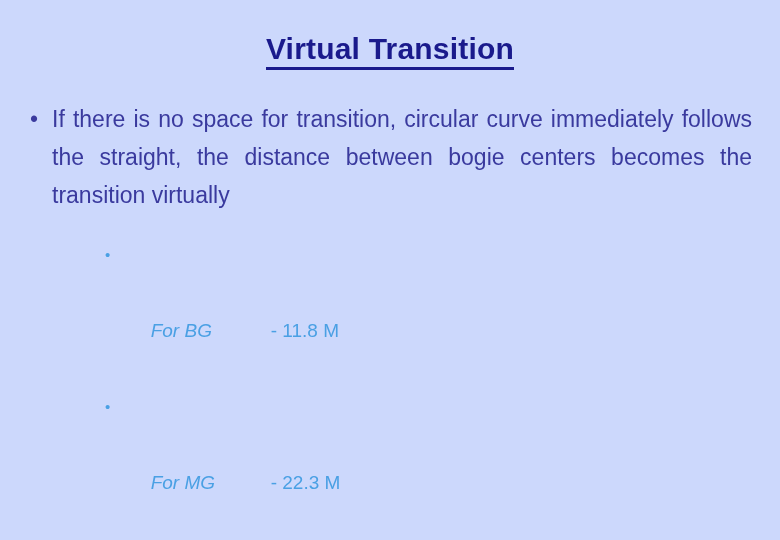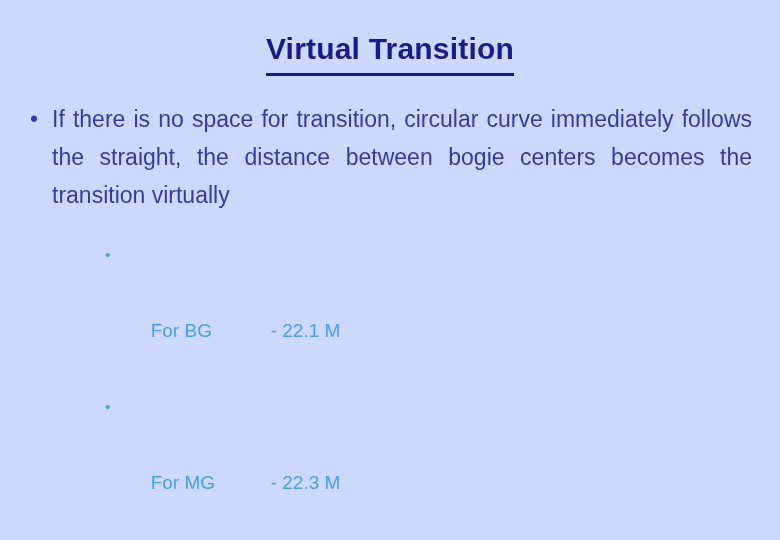--- a/index.html
+++ b/index.html
@@ -30,21 +30,21 @@
     text-align: center;
     font-size: 30px;
     font-weight: bold;
     color: #1a1a8c;
     letter-spacing: 0.2px;
     line-height: 1.05;
   }
   .slide-title .underlined {
     display: inline-block;
     border-bottom: 3px solid #1a1a8c;
-    padding-bottom: 8px;
+    padding-bottom: 2px;
   }
 
   
   .body {
     position: absolute;
     top: 100px;
     left: 0;
     width: 780px;
   }
 
@@ -84,20 +84,21 @@
     left: 0;
     top: 0;
     width: 12px;
     font-size: 15px;
     line-height: 38px;
     color: #4aa0e4;
   }
   .lvl2 .term {
     display: inline-block;
     width: 120px;
+    font-style: italic;
   }
   .lvl2 .val {
     display: inline-block;
   }
 
   .gap-a { height: 22px; }
 </style>
 </head>
 <body>
 
@@ -111,21 +112,21 @@
 
     <div class="lvl1">
       <span class="bullet">•</span>
       <span>If there is no space for transition, circular curve immediately follows the straight, the distance between bogie centers becomes the transition virtually</span>
     </div>
 
     <div class="gap-a"></div>
 
     <div class="lvl2">
       <span class="bullet">•</span>
-      <span class="term">For BG</span><span class="val">- 22.1 M</span>
+      <span class="term">For BG</span><span class="val">- 11.8 M</span>
     </div>
 
     <div class="lvl2">
       <span class="bullet">•</span>
       <span class="term">For MG</span><span class="val">- 22.3 M</span>
     </div>
 
   </div>
 </div>
 

